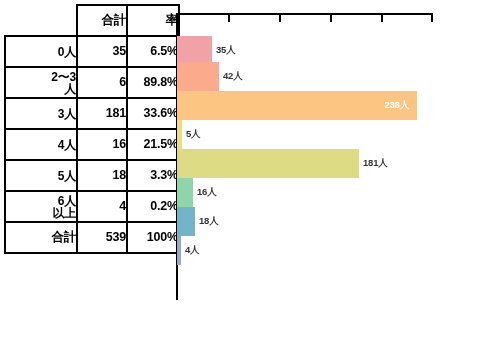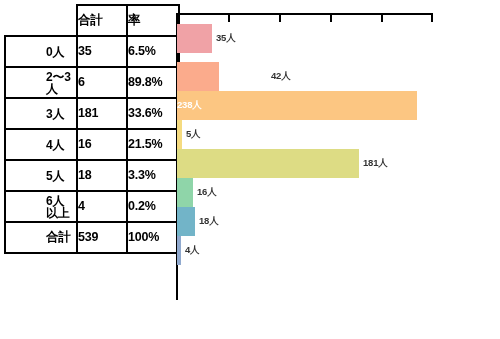--- a/index.html
+++ b/index.html
@@ -24,21 +24,21 @@
     width:174px;
   }
   table.data-table col.c-label{width:72px;}
   table.data-table col.c-total{width:50px;}
   table.data-table col.c-rate{width:52px;}
   table.data-table th,
   table.data-table td{
     border:2px solid #000000;
     height:29px;
     padding:0;
-    text-align:left;
+    text-align:right;
     vertical-align:middle;
     font-size:12.5px;
     font-weight:bold;
     color:#000000;
     line-height:1;
     letter-spacing:-0.2px;
     background:#ffffff;
   }
   table.data-table th{font-size:12.5px;}
   table.data-table tr.header-row th.blank-head{border-top-color:#ffffff;border-left-color:#ffffff;}
@@ -96,20 +96,21 @@
     color:#ffffff;
     margin-left:0;
     margin-right:8px;
   }
   .bar-row.inside-row{
     align-items:center;
   }
   .bar-row.inside-row .bar{
     display:flex;
     align-items:center;
+    justify-content:flex-end;
   }
 </style>
 </head>
 <body>
 
 <div id="page-root">
 
   <div class="table-wrap">
     <table class="data-table">
       <colgroup>
@@ -170,25 +171,25 @@
       <div class="axis-left"></div>
       <div id="ticks-holder">
           <div class="tick" style="left: 177px;"></div>
           <div class="tick" style="left: 228px;"></div>
           <div class="tick" style="left: 279px;"></div>
           <div class="tick" style="left: 330px;"></div>
           <div class="tick" style="left: 381px;"></div>
           <div class="tick" style="left: 431px;"></div>
         </div>
       <div id="bars-holder">
-          <div class="bar-row" style="top: 24px; justify-content: center;">
+          <div class="bar-row" style="top: 36px; justify-content: center;">
             <div class="bar" style="width: 35px; background: rgb(240, 162, 166);"></div>
             <span class="bar-label">35人</span>
           </div>
-          <div class="bar-row" style="top: 62px; gap: 48px;">
+          <div class="bar-row" style="top: 62px;">
             <div class="bar" style="width: 42px; background: rgb(251, 171, 140);"></div>
             <span class="bar-label">42人</span>
           </div>
           <div class="bar-row inside-row" style="top: 91px;">
             <div class="bar" style="width: 240px; background: rgb(252, 198, 130);">
               <span class="bar-label inside">238人</span>
             </div>
           </div>
           <div class="bar-row" style="top: 120px;">
             <div class="bar" style="width: 5px; background: rgb(245, 219, 128);"></div>

